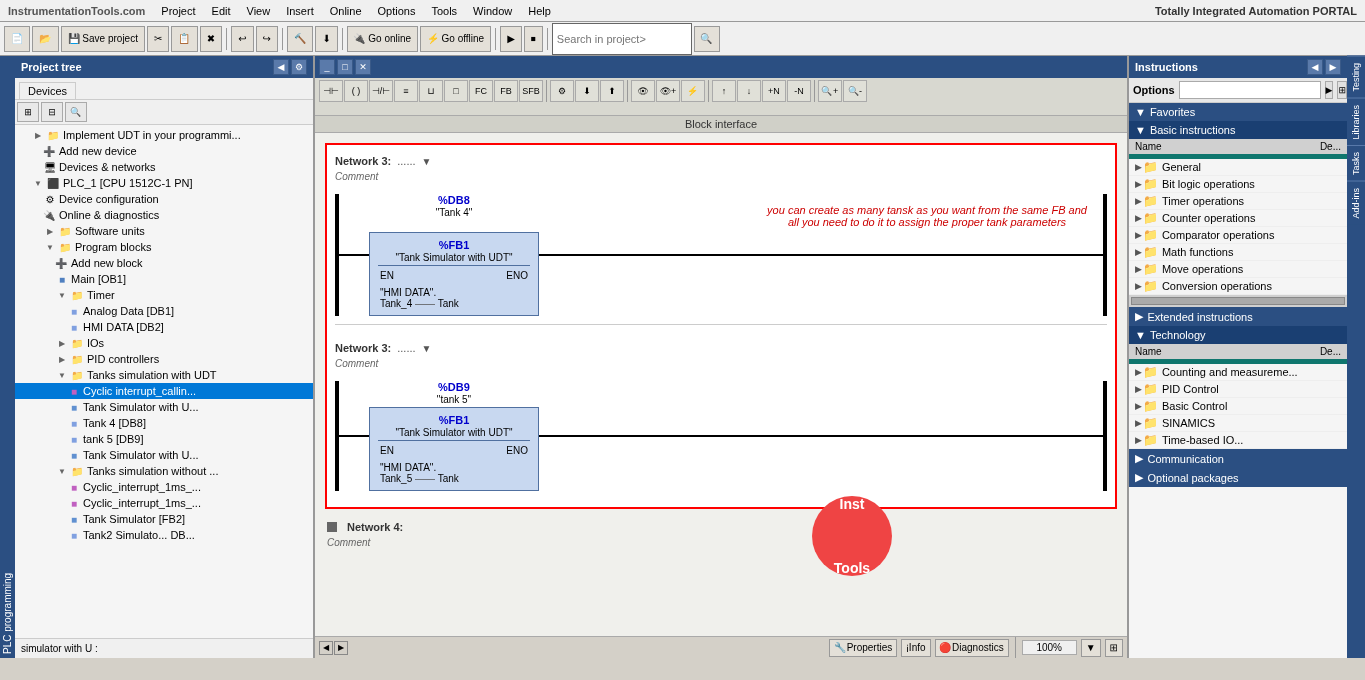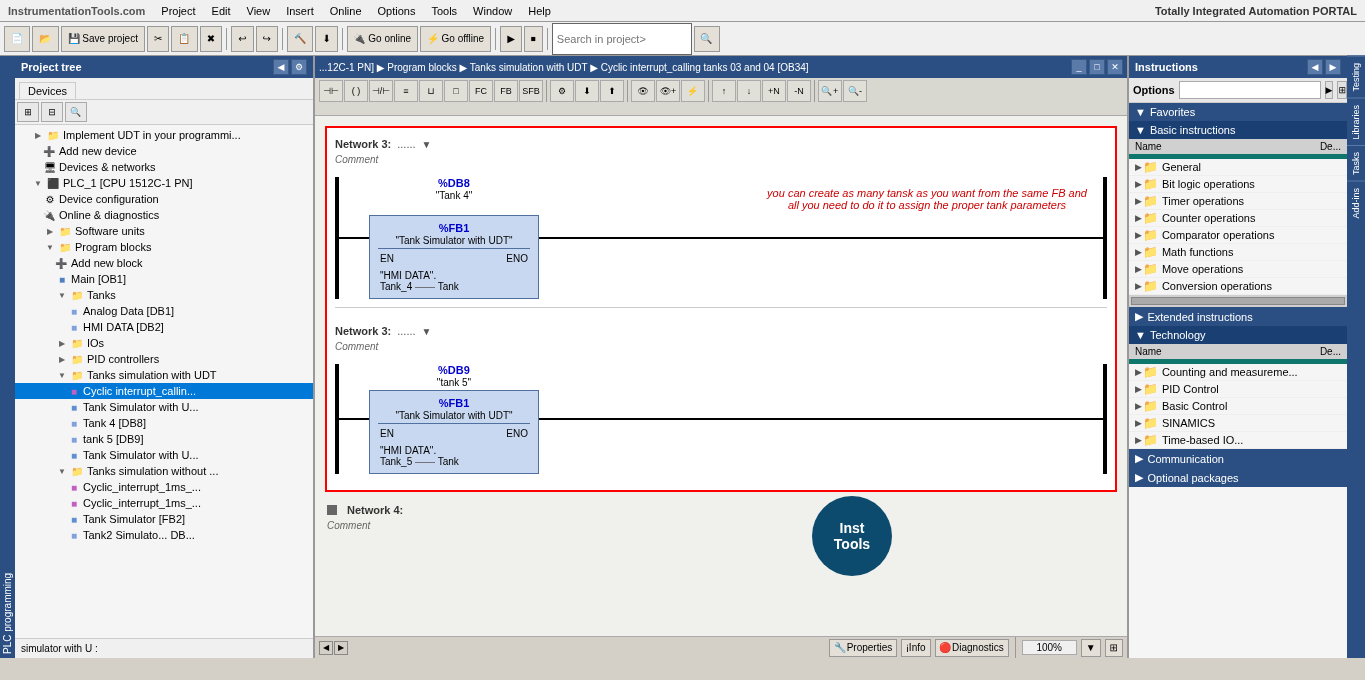--- a/index.html
+++ b/index.html
@@ -84,21 +84,21 @@
     
     #right-side-tabs { display: flex; flex-direction: column; width: 18px; background: #2b4f82; }
     .right-side-tab { writing-mode: vertical-rl; transform: rotate(180deg); color: white; font-size: 9px; padding: 6px 3px; cursor: pointer; border-bottom: 1px solid #5a7aaa; background: #2b4f82; display: flex; align-items: center; justify-content: center; }
 
     
     ::-webkit-scrollbar { width: 12px; height: 12px; }
     ::-webkit-scrollbar-track { background: #d4d0c8; }
     ::-webkit-scrollbar-thumb { background: #aaa; border: 1px solid #999; }
 
     
-    .inst-tools-badge { position: absolute; bottom: 60px; right: 235px; width: 80px; height: 80px; background: #0c4a6e; border-radius: 50%; display: flex; flex-direction: column; align-items: center; justify-content: center; color: white; font-weight: bold; font-size: 14px; z-index: 100; }
+    .inst-tools-badge { position: absolute; bottom: 60px; right: 235px; width: 80px; height: 80px; background: #ef4444; border-radius: 50%; display: flex; flex-direction: column; align-items: center; justify-content: space-between; color: white; font-weight: bold; font-size: 14px; z-index: 100; }
 
     .scroll-arrows { display: flex; align-items: center; gap: 1px; }
     .scroll-arrow-btn { width: 14px; height: 14px; border: 1px solid #888; background: #d4d0c8; font-size: 8px; cursor: pointer; display: flex; align-items: center; justify-content: center; }
 
     .program-label { writing-mode: vertical-rl; transform: rotate(180deg); background: #2b4f82; color: white; font-size: 10px; padding: 4px 2px; cursor: pointer; }
 
     #left-panel-container { display: flex; }
   </style>
 </head>
 <body>
@@ -205,21 +205,21 @@
           <span class="tree-icon">➕</span>
           <span>Add new block</span>
         </div>
         <div class="tree-item tree-indent-3">
           <span class="tree-icon" style="color:#5080c0;">■</span>
           <span>Main [OB1]</span>
         </div>
         <div class="tree-item tree-indent-3">
           <span class="tree-icon icon-arrow">▼</span>
           <span class="tree-icon icon-folder">📁</span>
-          <span>Tanks</span>
+          <span>Timer</span>
         </div>
         <div class="tree-item tree-indent-4">
           <span class="tree-icon" style="color:#80a0e0;">■</span>
           <span>Analog Data [DB1]</span>
         </div>
         <div class="tree-item tree-indent-4">
           <span class="tree-icon" style="color:#80a0e0;">■</span>
           <span>HMI DATA [DB2]</span>
         </div>
         <div class="tree-item tree-indent-3">
@@ -282,23 +282,20 @@
 
       <div style="border-top:1px solid #ccc; padding:4px 6px; background:#f0f0f0; font-size:10px;">
         <span>simulator with U :</span>
       </div>
     </div>
   </div>
 
   <div id="center-panel">
 
     <div id="titlebar">
-      <div class="breadcrumb">
-        <span style="font-size:10px;">...12C-1 PN]  ▶  Program blocks  ▶  Tanks simulation with UDT  ▶  Cyclic interrupt_calling tanks 03 and 04 [OB34]</span>
-      </div>
       <div class="win-controls">
         <button class="win-btn">_</button>
         <button class="win-btn">□</button>
         <button class="win-btn">✕</button>
       </div>
     </div>
 
     <div id="center-toolbar">
       <button class="center-btn">⊣⊢</button>
       <button class="center-btn">( )</button>
@@ -320,20 +317,23 @@
       <div class="toolbar-sep"></div>
       <button class="center-btn">↑</button>
       <button class="center-btn">↓</button>
       <button class="center-btn">+N</button>
       <button class="center-btn">-N</button>
       <div class="toolbar-sep"></div>
       <button class="center-btn">🔍+</button>
       <button class="center-btn">🔍-</button>
     </div>
 
+    <div id="block-interface-header">
+      <span>Block interface</span>
+    </div>
 
     <div id="ladder-area" style="position:relative;">
 
       <div style="border:2px solid red; background:white; padding:8px; position:relative;">
 
         <div class="network-header">
           <span class="network-num">Network 3:</span>
           <span class="network-dots">......</span>
           <span style="font-size:10px;color:#555;">▼</span>
         </div>

